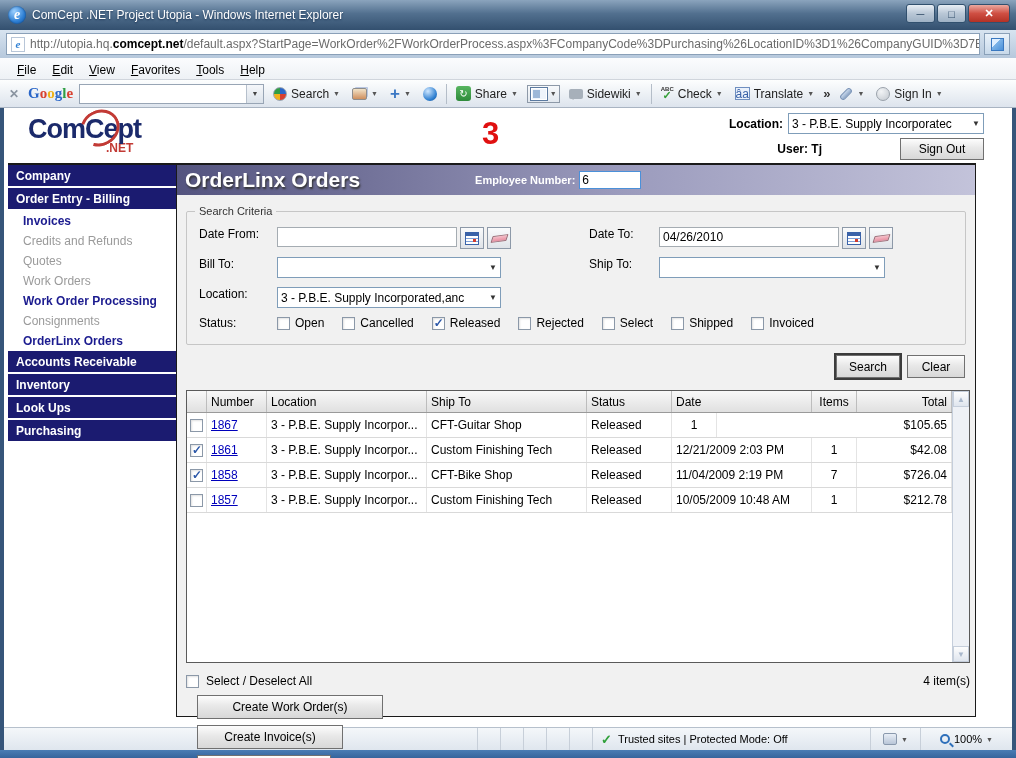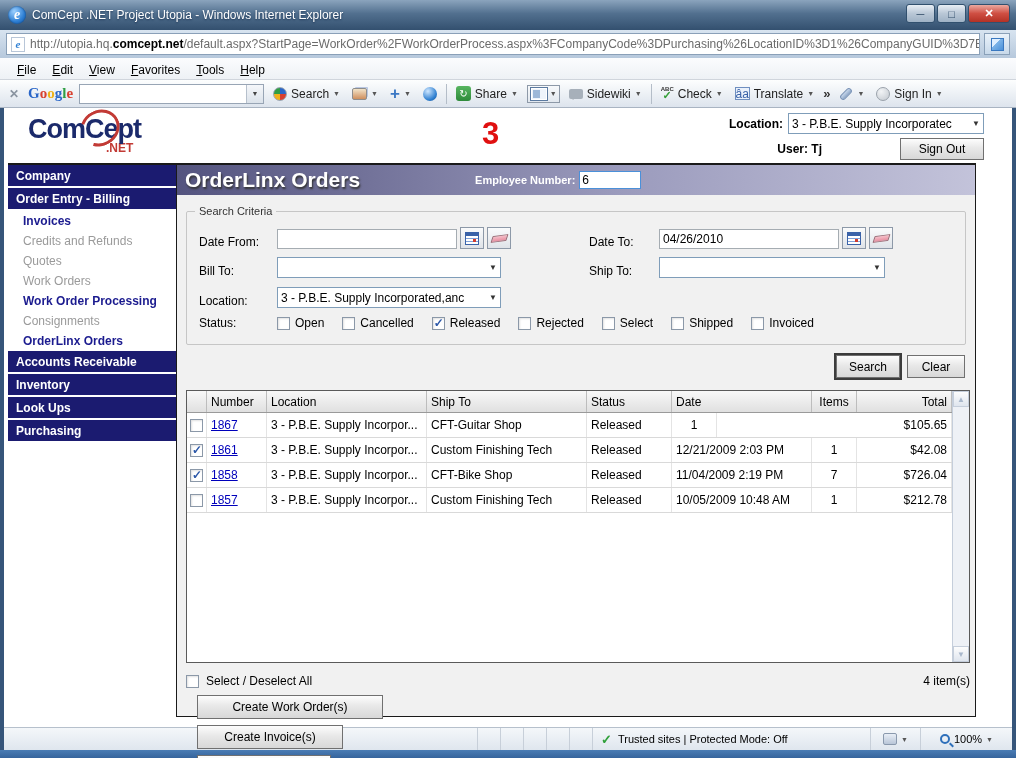--- a/index.html
+++ b/index.html
@@ -84,21 +84,21 @@
   
   .panel { position:absolute; left:172px; top:55px; width:800px; height:554px; border:1px solid #1a1a1a; border-top:2px solid #1a1a1a; background:#f1f1f1; }
   .panel-title { height:30px; background:linear-gradient(to right,#54547f,#9a9abc 55%,#c3c3da); display:flex; align-items:center; padding-left:8px; }
   .panel-title .big { color:#fff; font-size:21px; font-weight:bold; text-shadow:1px 2px 2px #333; letter-spacing:0; }
   .emp { display:flex; align-items:center; margin-left:115px; gap:4px; }
   .emp .lbl { color:#fff; font-size:11px; font-weight:bold; }
   .emp input { width:62px; height:18px; border:1px solid #4a90d9; font-size:12px; padding:1px 2px; }
   .panel-body { position:relative; height:522px; }
   fieldset.crit { position:absolute; left:9px; right:9px; top:10px; height:140px; border:1px solid #c6c6c6; border-radius:2px; }
   fieldset.crit legend { font-size:11px; color:#333; margin-left:8px; padding:0 4px; }
-  .frow { position:absolute; display:flex; align-items:flex-end; font-size:12px; }
+  .frow { position:absolute; display:flex; align-items:flex-start; font-size:12px; }
   .flabel { width:78px; color:#000; }
   .tbox { height:20px; background:#fff; border:1px solid #a5acb2; font-size:12px; display:flex; align-items:center; padding:0 3px; }
   .icbtn { width:24px; height:22px; margin-left:3px; border:1px solid #8d99a8; background:linear-gradient(#fafbfc,#dfe3e8); display:flex; align-items:center; justify-content:center; }
   .ic-cal { width:14px; height:13px; border:1px solid #3a62a8; background:repeating-linear-gradient(#fff 0 2px, #7ea0d8 2px 3px), #fff; position:relative; }
   .ic-cal::before { content:""; position:absolute; inset:0 0 auto 0; height:3px; background:#3a62a8; }
   .ic-cal::after { content:""; position:absolute; right:2px; bottom:2px; width:3px; height:3px; background:#d03b2f; }
   .ic-eraser { width:15px; height:7px; background:linear-gradient(#f7c0ca,#e58ea0); border:1px solid #9a6a75; transform:skewX(-25deg) rotate(-8deg); border-radius:1px; }
   .chk { width:13px; height:13px; background:#fff; border:1px solid #8b98a8; display:inline-block; position:relative; box-shadow:inset 1px 1px 2px rgba(0,0,0,.12); flex:none; }
   .chk.checked::after { content:"\2713"; position:absolute; left:1px; top:-2px; font-size:12px; font-weight:bold; color:#2b57a8; }
   .statuses { display:flex; gap:18px; align-items:center; }

